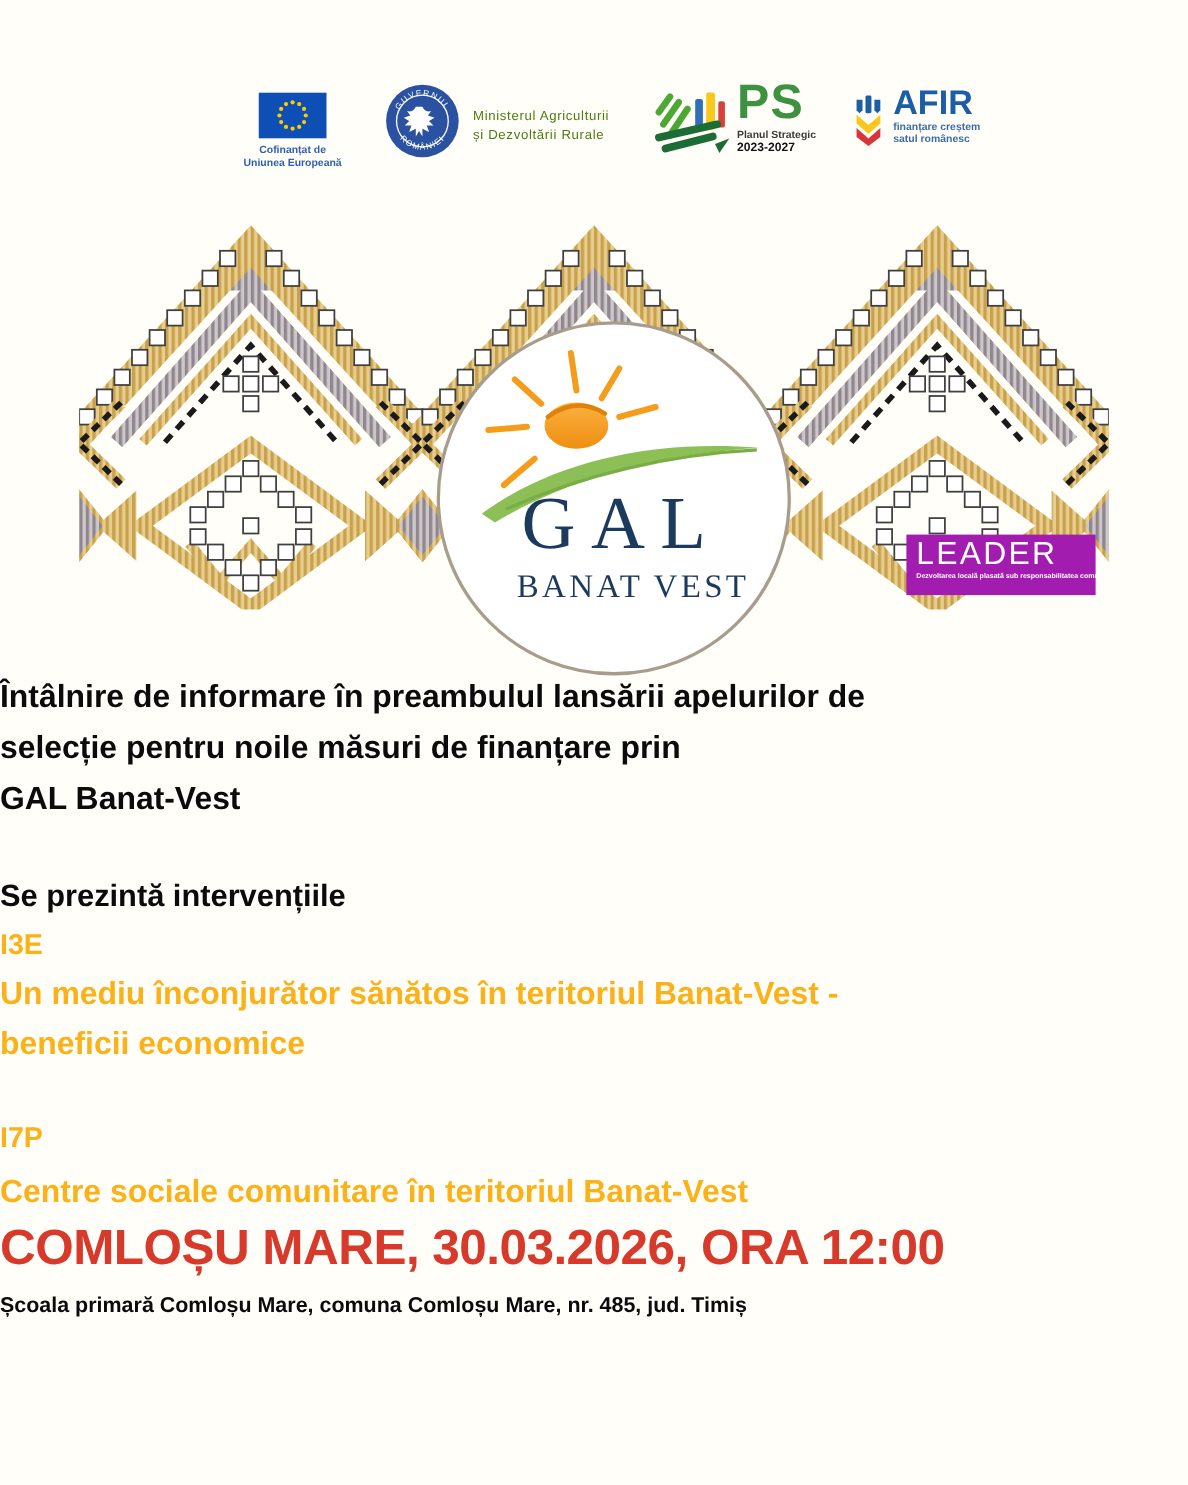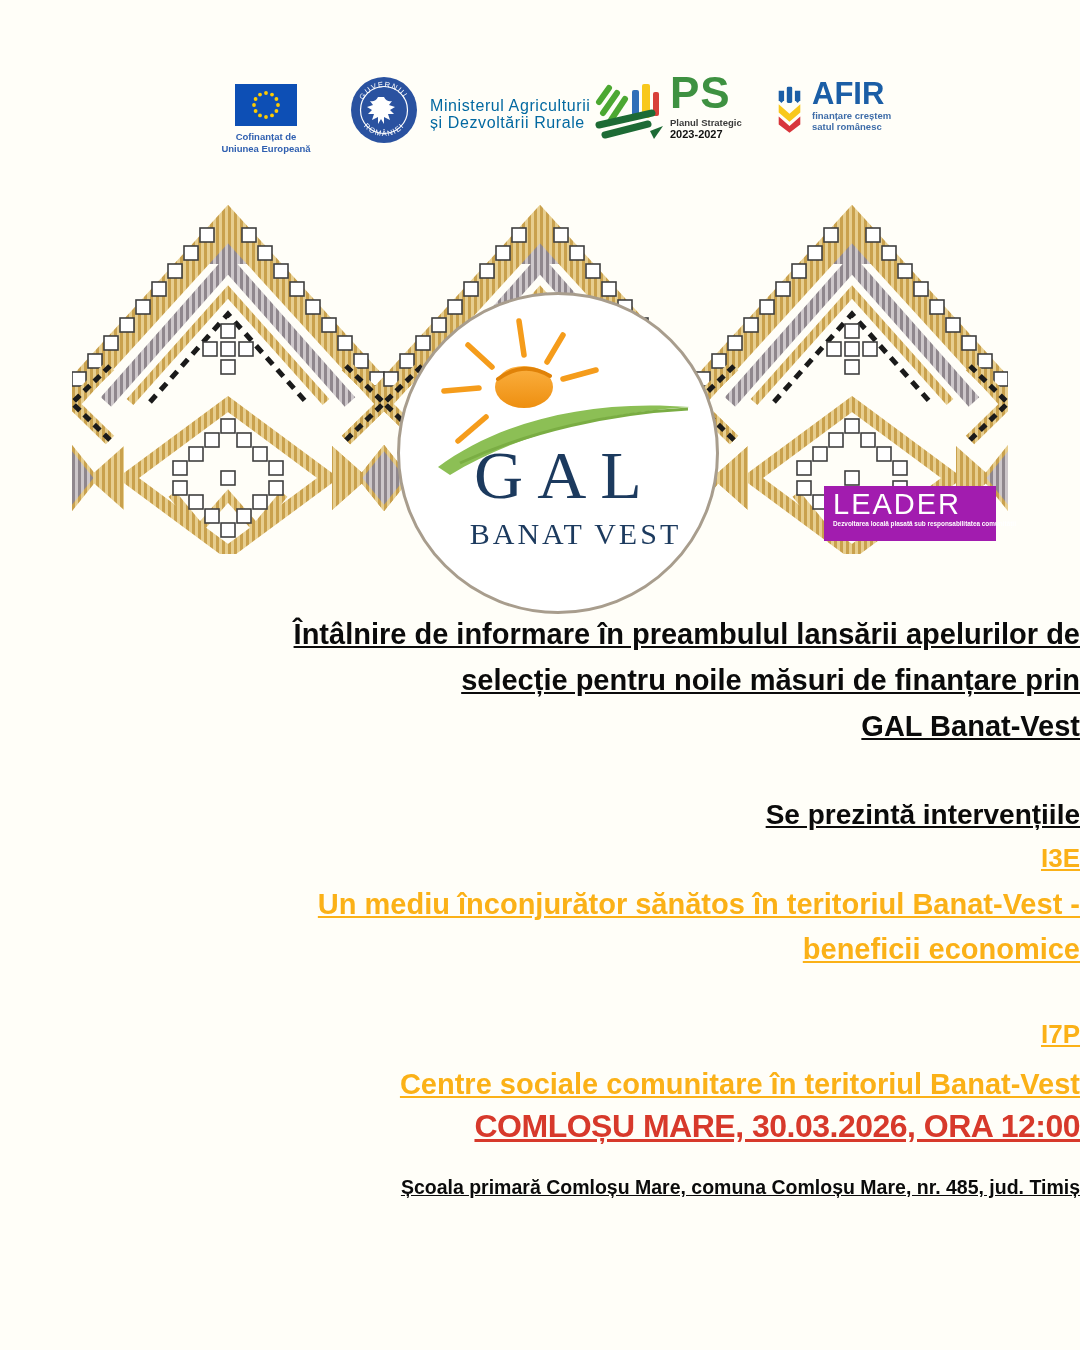--- a/index.html
+++ b/index.html
@@ -5,21 +5,21 @@
   html,body{margin:0;padding:0;background:#e8e8e8;}
   .poster{position:relative;width:1080px;height:1350px;margin:0 auto;background:#FFFEF8;
           overflow:hidden;font-family:"Liberation Sans",sans-serif;}
   .abs{position:absolute;}
 
   
   .logo-eu{left:218px;top:84px;width:96px;text-align:center;}
   .logo-eu svg{display:block;margin:0 auto;}
   .eu-caption{margin-top:5px;font-size:9.5px;line-height:12px;font-weight:bold;color:#2F5FB0;}
   .gov-seal{left:350px;top:76px;}
-  .ministry{left:430px;top:97px;font-size:16px;line-height:17px;color:#0369a1;letter-spacing:.6px;}
+  .ministry{left:430px;top:97px;font-size:12px;line-height:17px;color:#4d7c0f;letter-spacing:.6px;}
   .logo-ps{left:592px;top:70px;width:160px;height:78px;}
   .ps-icon{position:absolute;left:0;top:2px;}
   .ps-text{position:absolute;left:78px;top:0;}
   .ps-abbr{font-size:44px;line-height:46px;color:#3E9141;font-weight:bold;letter-spacing:1px;}
   .ps-name{font-size:9.5px;font-weight:bold;color:#3A3A3A;margin-top:1px;}
   .ps-period{font-size:11px;font-weight:bold;color:#111;}
   .logo-afir{left:776px;top:76px;width:150px;height:70px;}
   .afir-icon{position:absolute;left:0;top:0;}
   .afir-text{position:absolute;left:36px;top:2px;}
   .afir-name{font-size:31px;line-height:32px;font-weight:bold;color:#1B5EA6;}
@@ -35,30 +35,30 @@
                color:#1C3A5E;letter-spacing:14px;text-indent:14px;}
   .gal-name{position:absolute;top:222px;left:16px;width:100%;text-align:center;
             font-family:"Liberation Serif",serif;font-size:30px;color:#1C3A5E;
             letter-spacing:3px;text-indent:3px;}
   .leader-badge{left:824px;top:486px;width:172px;height:55px;background:#a21caf;
                 z-index:4;box-sizing:border-box;padding:2px 6px 0 9px;}
   .leader-title{color:#fff;font-size:29px;line-height:32px;letter-spacing:2px;}
   .leader-sub{color:#fff;font-size:6.4px;line-height:8px;font-weight:bold;white-space:nowrap;}
 
   
-  .line{position:absolute;left:0;width:100%;text-align:right;font-weight:bold;color:#0B0B0B;text-decoration:underline;}
+  .line{position:absolute;left:0;width:100%;text-align:left;font-weight:bold;color:#0B0B0B;}
   .title{top:611px;font-size:29px;line-height:46px;}
   .intro{top:799px;font-size:28px;}
   .code{font-size:26px;color:#FBB117;}
   .code1{top:843px;}
   .code2{top:1019px;}
   .ydesc{color:#FBB117;font-size:29px;line-height:45px;}
   .int1{top:882px;}
   .int2{top:1062px;}
-  .event{top:1108px;font-size:32px;letter-spacing:-.5px;color:#D7392B;}
+  .event{top:1108px;font-size:45px;letter-spacing:-.5px;color:#D7392B;}
   .venue{top:1176px;font-size:19.5px;}
 </style>
 </head>
 <body>
 
 <div class="poster">
 
   <div class="abs logo-eu">
     <svg width="62" height="42" viewBox="0 0 62 42">
       <rect width="62" height="42" fill="#0D4FB5"></rect>

